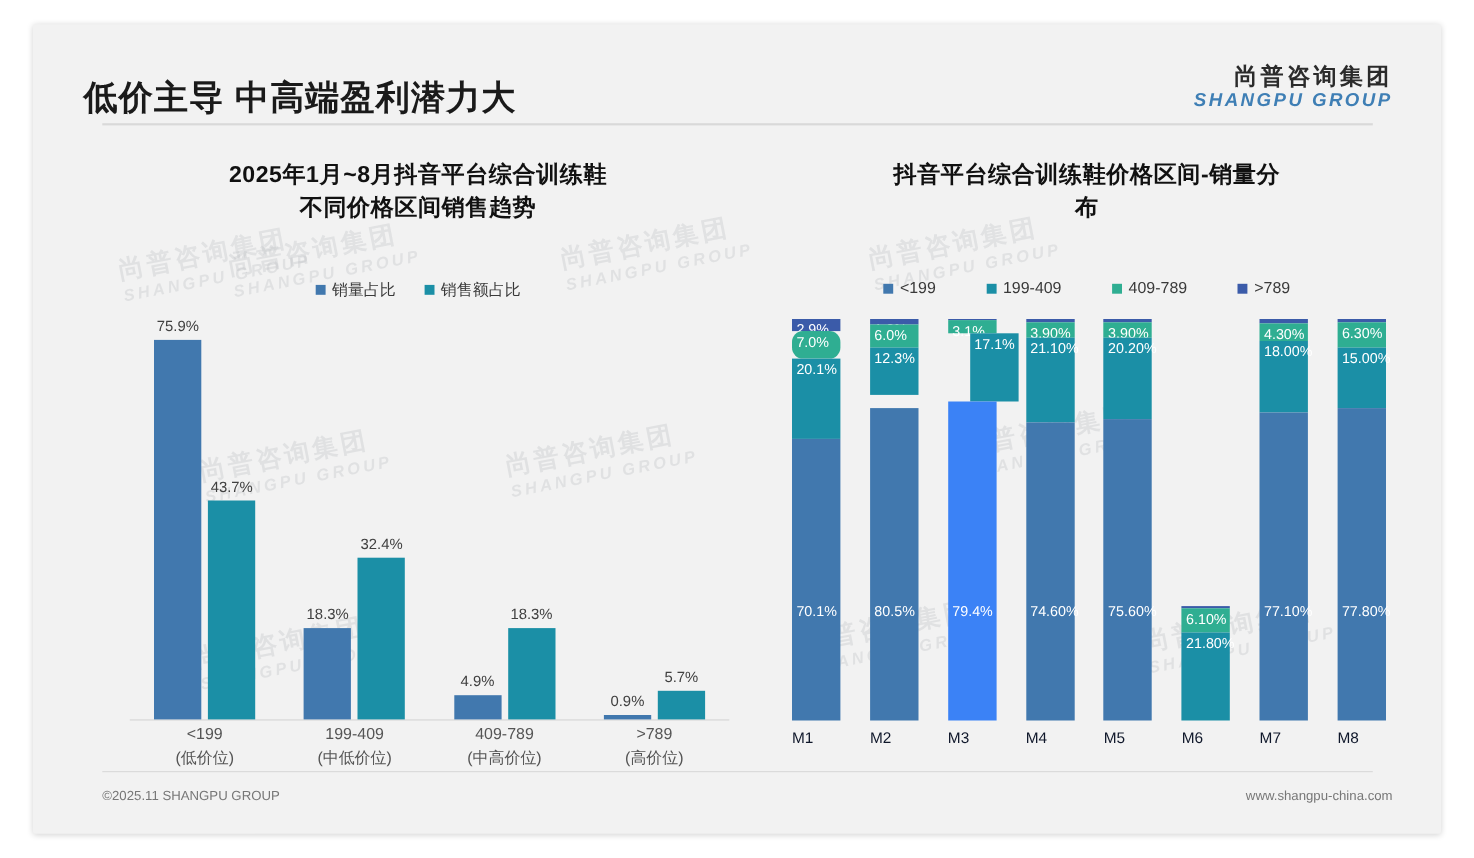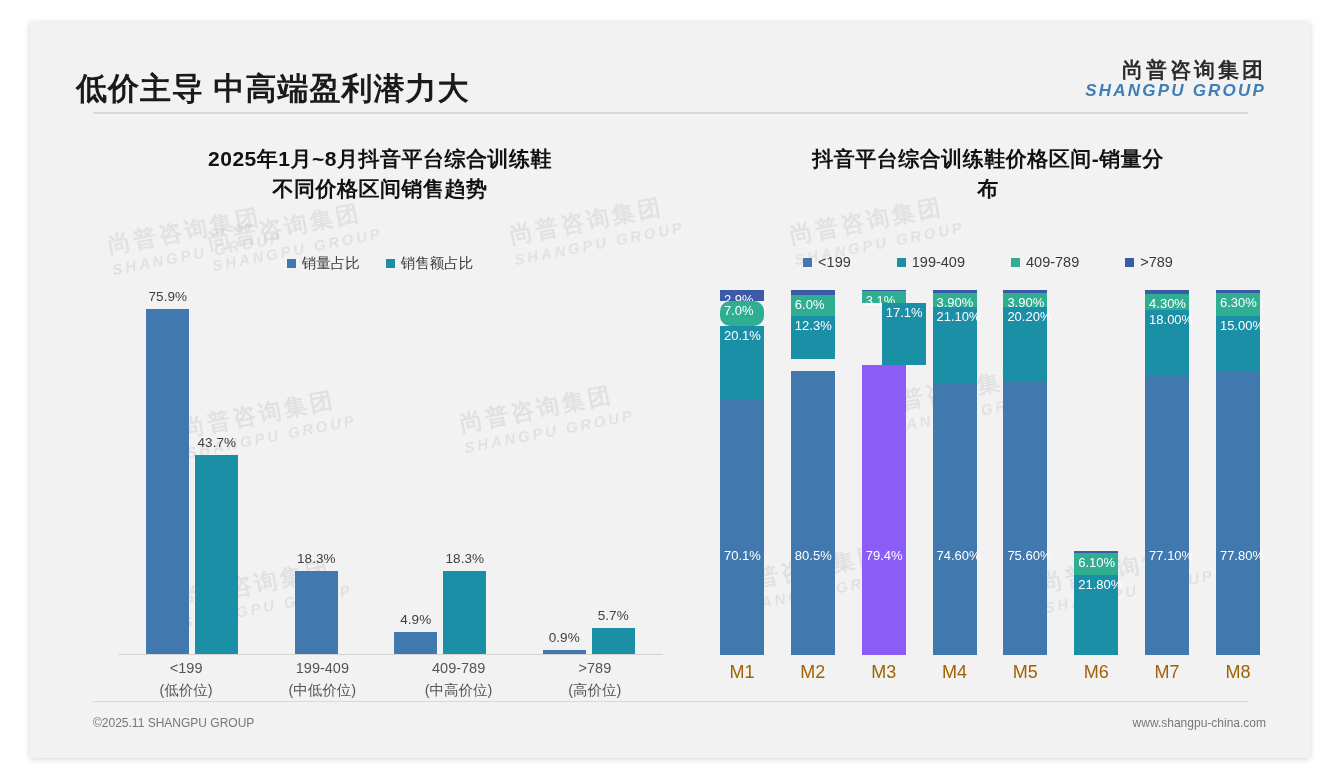--- a/index.html
+++ b/index.html
@@ -114,21 +114,21 @@
   .seg-label {
     position: absolute; left: 4px; top: 2px;
     font-size: 13px; color: #ffffff; white-space: nowrap;
   }
   .seg.bottom .seg-label { top: auto; bottom: 92px; }
   #stacked-xaxis {
     position: absolute; left: 22px; top: 540px; width: 540px;
     display: flex; justify-content: space-between;
   }
   #stacked-xaxis .lbl {
-    width: 44px; text-align: center; font-size: 18px; color: #a16207;
+    width: 44px; text-align: left; font-size: 14px; color: #0f172a;
   }
 
   
   #footer-rule {
     position: absolute; left: 63px; bottom: 56px; width: 1155px; height: 1px;
     background: #d9d9d9;
   }
   #footer-left {
     position: absolute; left: 63px; bottom: 28px;
     font-size: 12px; color: #777;
@@ -218,20 +218,24 @@
             <div class="gbar-wrap">
               <div class="gbar" style="height: 54.625%; background: rgb(27, 143, 166);"></div>
               <div class="gbar-label" style="bottom: calc(54.625% + 5px);">43.7%</div>
             </div>
           </div>
           <div class="group">
             <div class="gbar-wrap">
               <div class="gbar" style="height: 22.875%; background: rgb(65, 120, 174);"></div>
               <div class="gbar-label" style="bottom: calc(22.875% + 5px);">18.3%</div>
             </div>
+            <div class="gbar-wrap">
+              <div class="gbar" style="height: 40.5%; background: rgb(27, 143, 166);"></div>
+              <div class="gbar-label" style="bottom: calc(40.5% + 5px);">32.4%</div>
+            </div>
           </div>
           <div class="group">
             <div class="gbar-wrap">
               <div class="gbar" style="height: 6.125%; background: rgb(65, 120, 174);"></div>
               <div class="gbar-label" style="bottom: calc(6.125% + 5px);">4.9%</div>
             </div>
             <div class="gbar-wrap">
               <div class="gbar" style="height: 22.875%; background: rgb(27, 143, 166);"></div>
               <div class="gbar-label" style="bottom: calc(22.875% + 5px);">18.3%</div>
             </div>
@@ -323,21 +327,21 @@
         <div class="sbar">
           <div class="seg" style="height: 0.4%; background: rgb(59, 91, 169);">
             <span class="seg-label">0.4%</span>
           </div>
           <div class="seg" style="height: 3.1%; background: rgb(47, 174, 146);">
             <span class="seg-label">3.1%</span>
           </div>
           <div class="seg" style="height: 17.1%; background: rgb(27, 143, 166); margin-left: 20px;">
             <span class="seg-label">17.1%</span>
           </div>
-          <div class="seg bottom" style="height: 79.4%; background: #8b5cf6;">
+          <div class="seg bottom" style="height: 79.4%; background: #3b82f6;">
             <span class="seg-label">79.4%</span>
           </div>
         </div>
         <div class="sbar">
           <div class="seg" style="height: 0.9%; background: rgb(59, 91, 169);">
             <span class="seg-label">0.90%</span>
           </div>
           <div class="seg" style="height: 3.9%; background: rgb(47, 174, 146);">
             <span class="seg-label">3.90%</span>
           </div>

